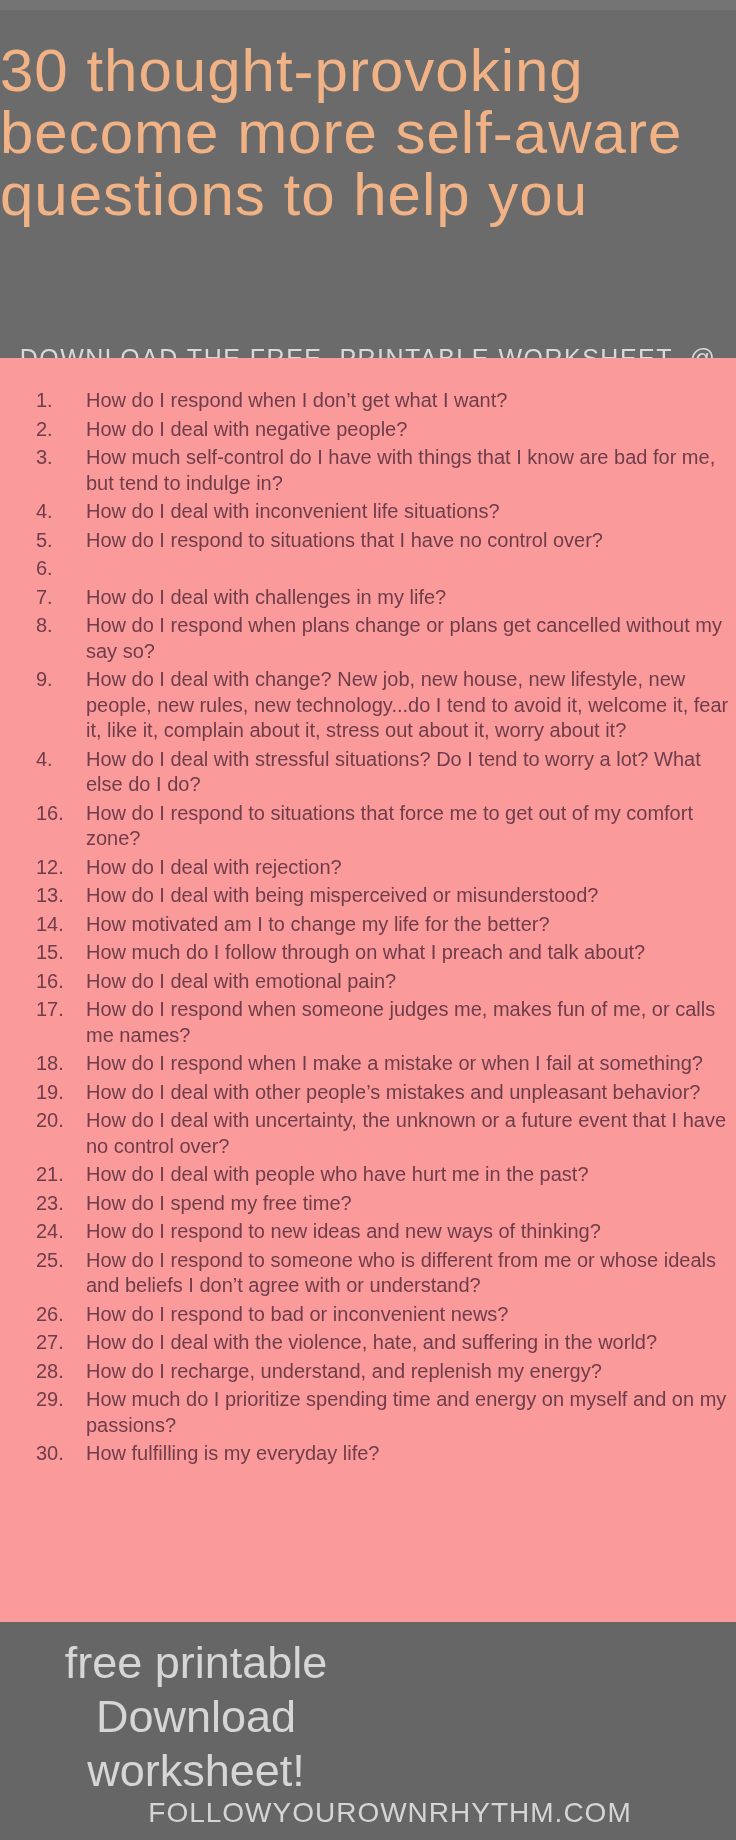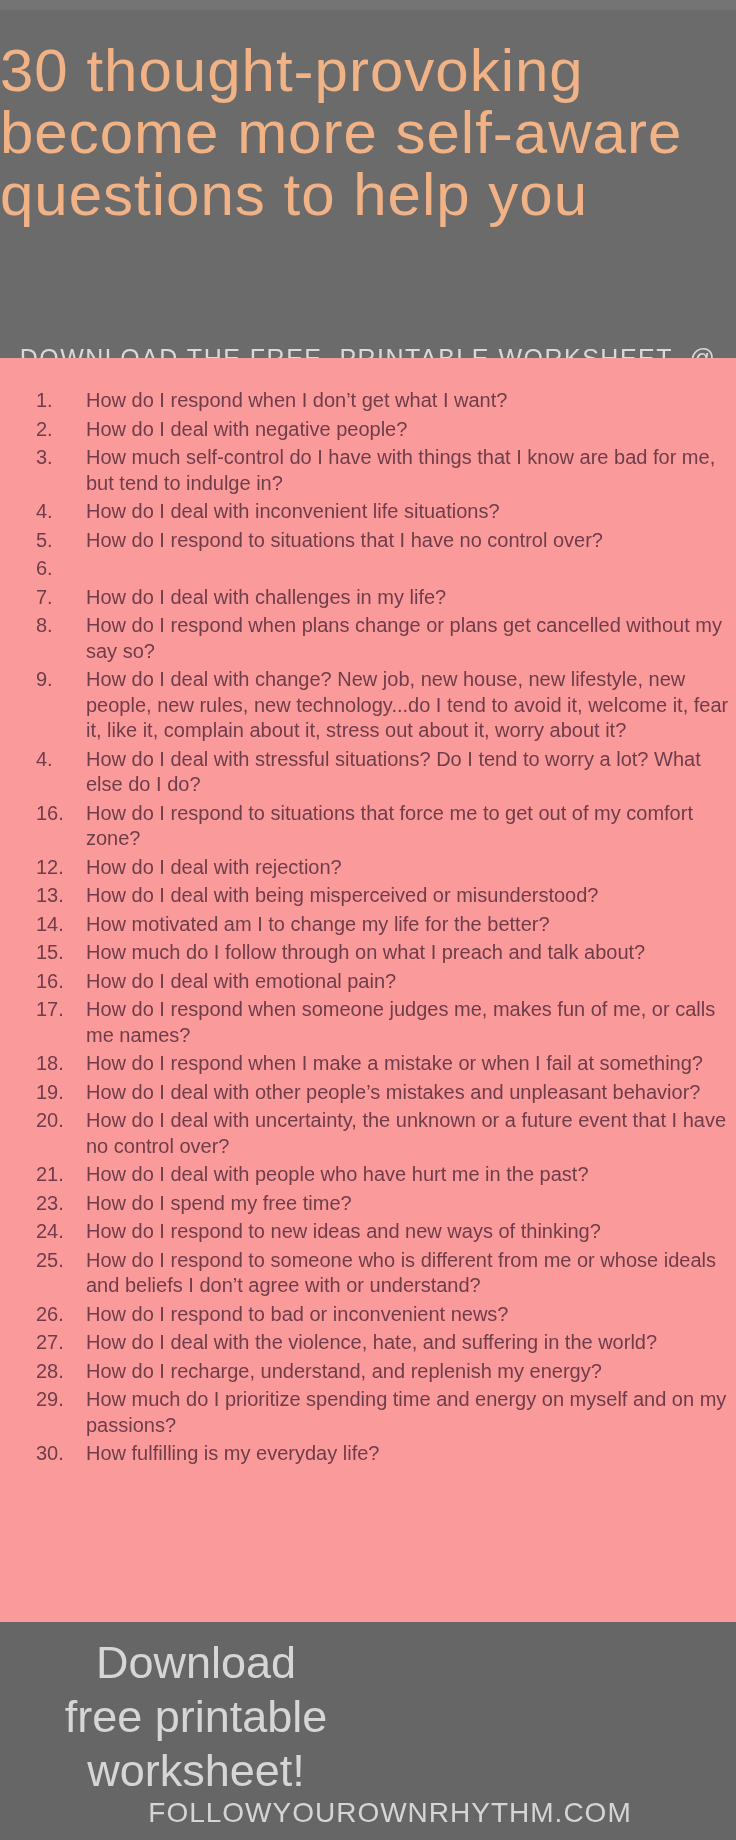--- a/index.html
+++ b/index.html
@@ -159,19 +159,19 @@
       </div>
       <div class="qitem">
         <span class="qnum">30.</span>
         <span class="qtext">How fulfilling is my everyday life?</span>
       </div>
     </div>
 </div>
 
 <div class="footer">
   <div class="cta">
+    <div>free printable</div>
     <div>Download</div>
-    <div>free printable</div>
     <div>worksheet!</div>
   </div>
 
   <div class="site-url">FOLLOWYOUROWNRHYTHM.COM</div>
 </div>
 
 </body></html>

